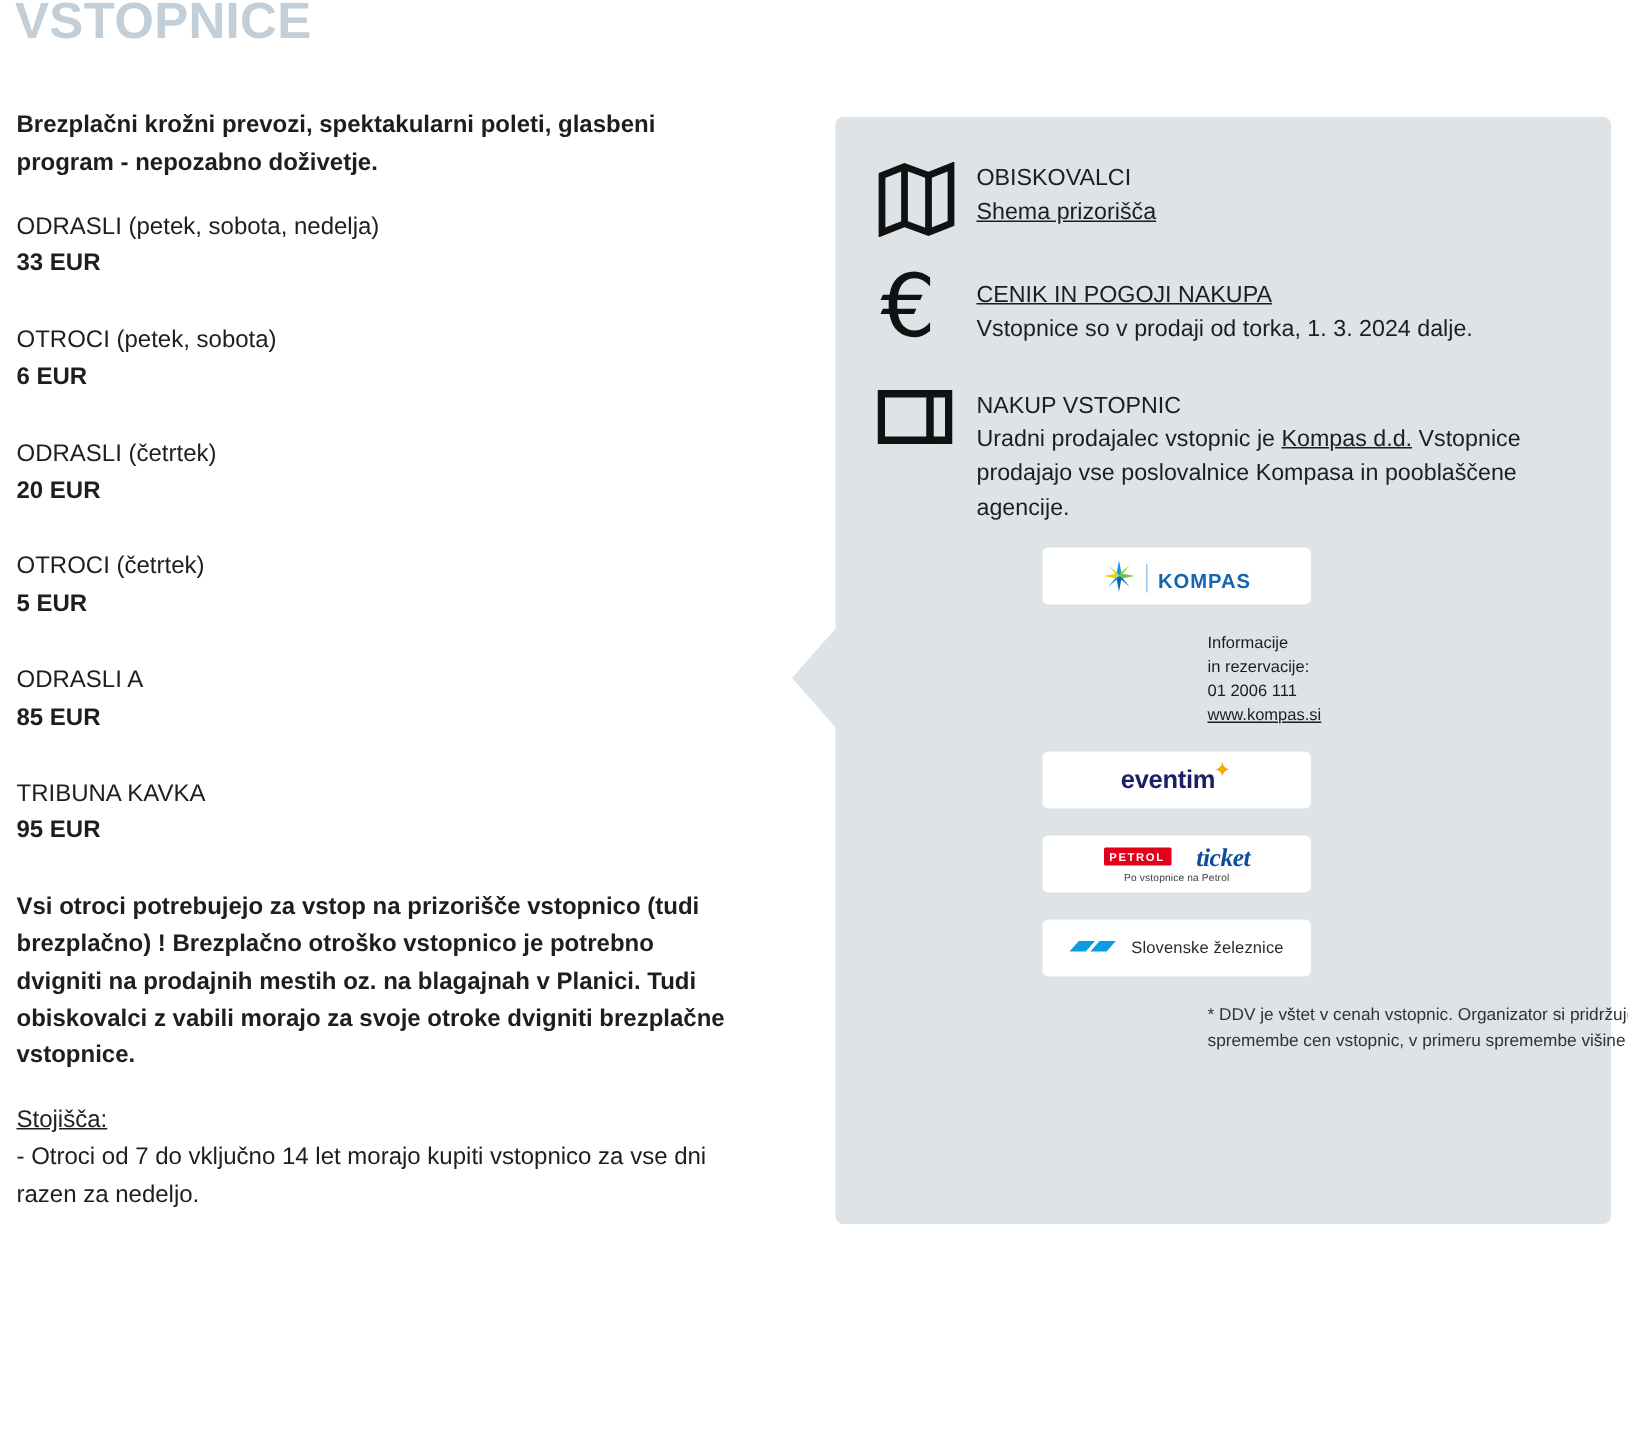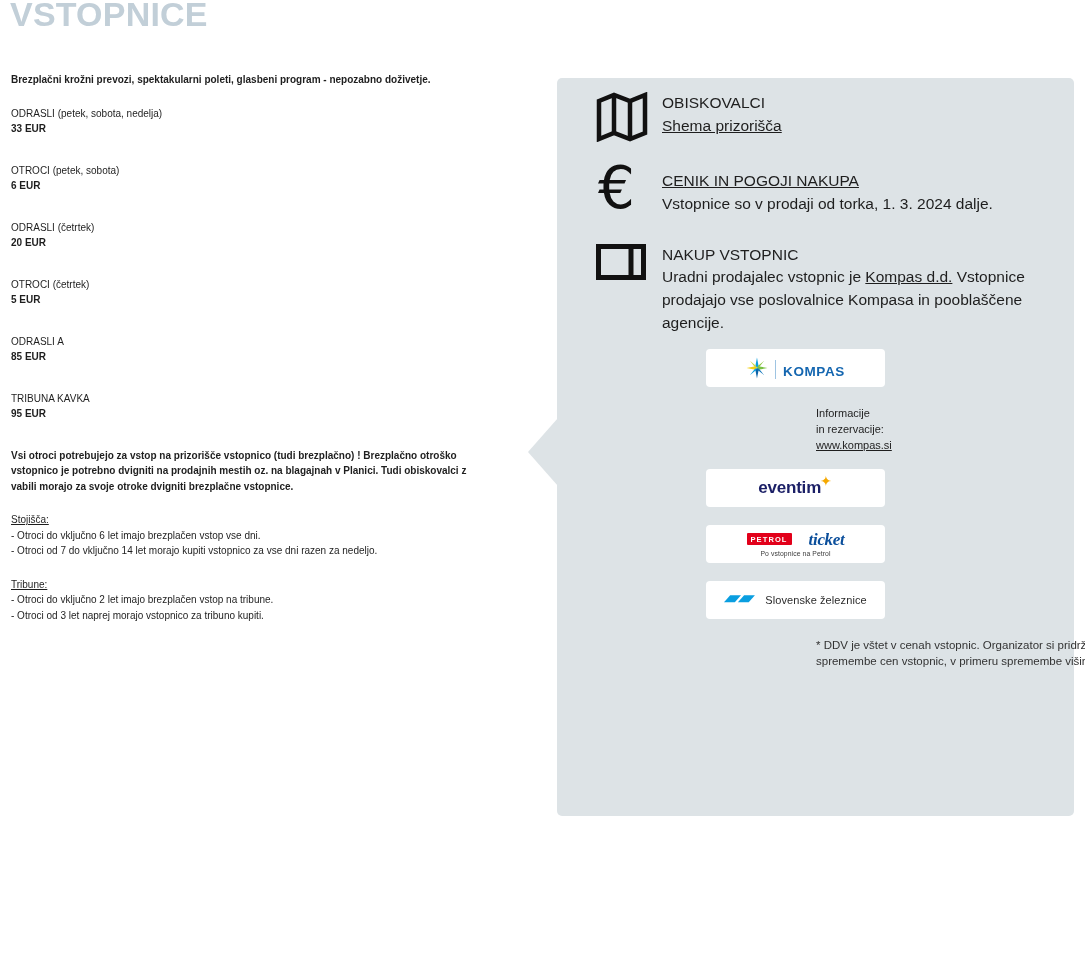--- a/index.html
+++ b/index.html
@@ -28,21 +28,21 @@
     line-height: 1.2;
     white-space: nowrap;
   }
 
   
   .left-col {
     position: absolute;
     left: 11px;
     top: 72px;
     width: 480px;
-    font-size: 10px;
+    font-size: 16px;
     line-height: 1.55;
     color: #1e1e1e;
   }
   .left-col p { margin: 0 0 18px 0; }
   .para-bold { font-weight: bold; }
   .price-block { margin: 0 0 26px 0; }
   .price-label { display: block; font-weight: normal; }
   .price-value { display: block; font-weight: bold; }
   .notice {
     font-weight: bold;
@@ -70,23 +70,23 @@
     left: -29px;
     top: 340px;
     width: 0; height: 0;
     border-top: 34px solid transparent;
     border-bottom: 34px solid transparent;
     border-right: 30px solid #dde3e6;
   }
 
   .panel-inner {
     position: absolute;
-    left: 11px; top: 0;
+    left: 0; top: 0;
     width: 100%;
-    padding: 12px 30px 0 28px;
+    padding: 28px 30px 0 28px;
     box-sizing: border-box;
   }
 
   
   .info-row {
     display: flex;
     align-items: flex-start;
     margin-bottom: 26px;
   }
   .info-icon {
@@ -246,29 +246,23 @@
 
   <div class="price-block">
     <span class="price-label">TRIBUNA KAVKA</span>
     <span class="price-value">95 EUR</span>
   </div>
 
   <p class="notice">Vsi otroci potrebujejo za vstop na prizorišče vstopnico (tudi brezplačno) ! Brezplačno otroško vstopnico je potrebno dvigniti na prodajnih mestih oz. na blagajnah v Planici. Tudi obiskovalci z vabili morajo za svoje otroke dvigniti brezplačne vstopnice.</p>
 
   <p>
     <span class="sect-head">Stojišča:</span>
-    <span class="sect-list">- Otroci do vključno 6 let imajo brezplačen vstop vse dni.</span>
     <span class="sect-list">- Otroci od 7 do vključno 14 let morajo kupiti vstopnico za vse dni razen za nedeljo.</span>
   </p>
 
-  <p>
-    <span class="sect-head">Tribune:</span>
-    <span class="sect-list">- Otroci do vključno 2 let imajo brezplačen vstop na tribune.</span>
-    <span class="sect-list">- Otroci od 3 let naprej morajo vstopnico za tribuno kupiti.</span>
-  </p>
 </div>
 
 <div class="side-panel">
   <div class="panel-pointer"></div>
 
   <div class="panel-inner">
 
     <div class="info-row">
       <div class="info-icon">
         <svg width="52" height="50" viewBox="0 0 52 50" aria-hidden="true">
@@ -321,20 +315,21 @@
             <polygon points="7,7 18,16 20,20 16,18" fill="#c9d840"></polygon>
           </svg>
           <div class="kompas-divider"></div>
           <span class="kompas-word">KOMPAS</span>
         </div>
       </div>
 
       <div class="contact-block">
         <span>Informacije</span>
         <span>in rezervacije:</span>
+        <span>01 2006 111</span>
         <span class="ul-link">www.kompas.si</span>
       </div>
 
       <div class="logo-card">
         <div class="eventim-logo">
           <span class="eventim-word">eventim</span>
           <span class="eventim-star">✦</span>
         </div>
       </div>
 

